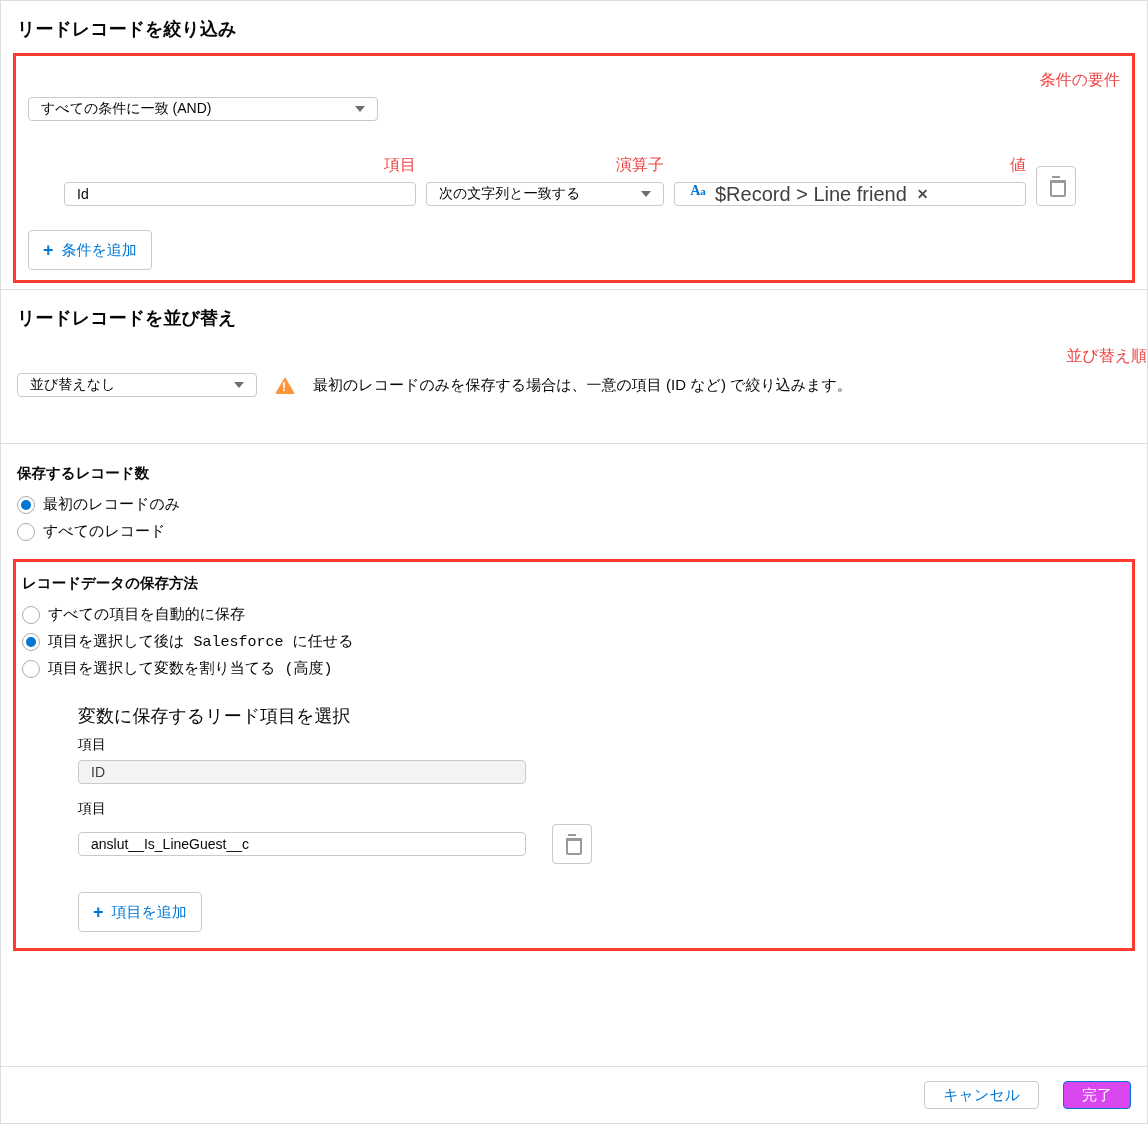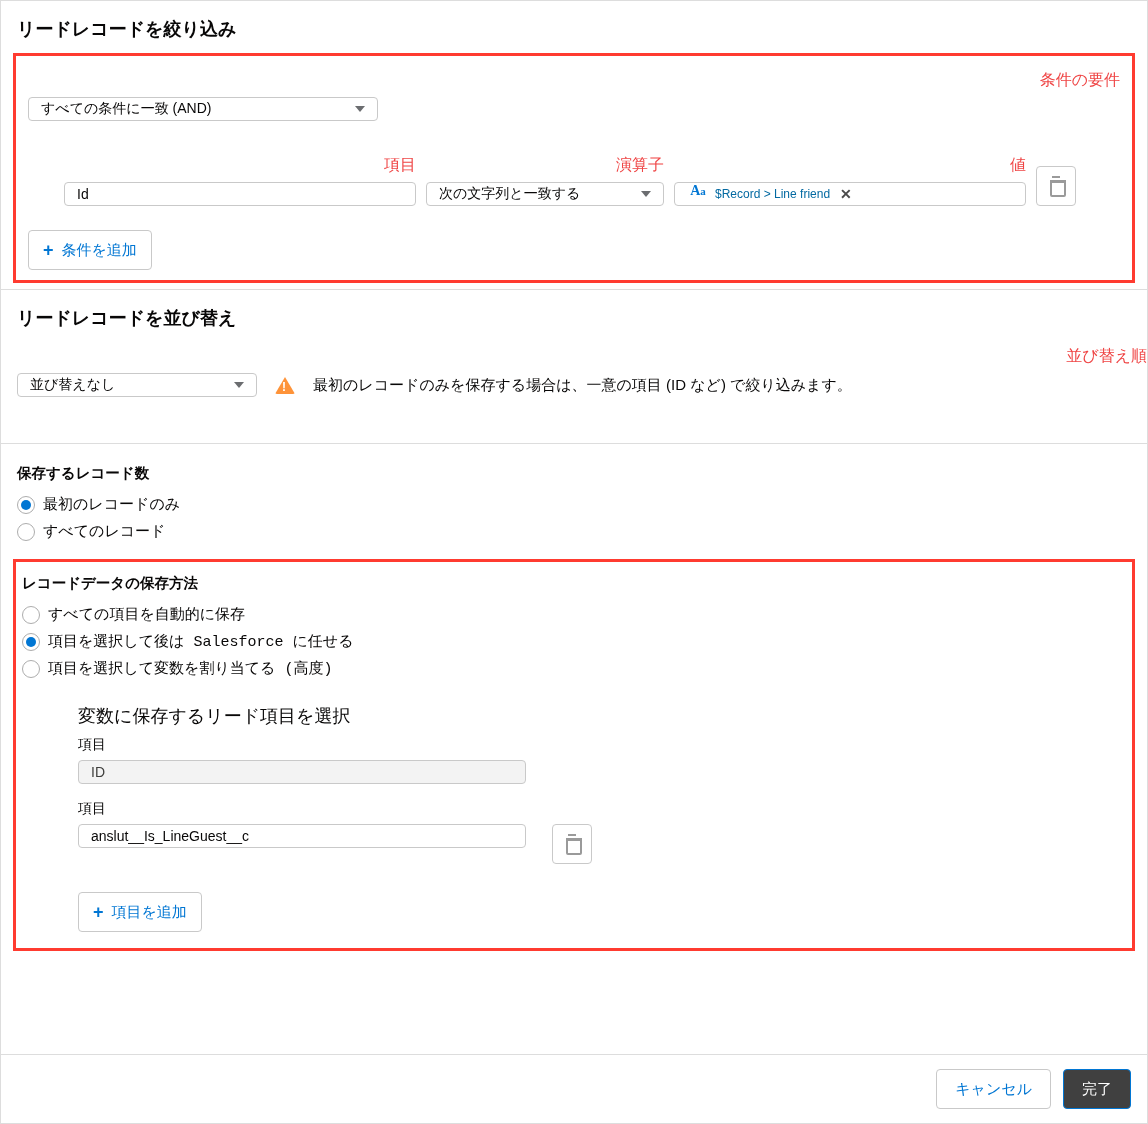--- a/index.html
+++ b/index.html
@@ -69,21 +69,21 @@
 }
 .pill-icon {
   width: 22px; height: 22px;
   background: #fff;
   display: inline-flex;
   align-items: baseline;
   justify-content: center;
   font-weight: 700;
   color: #0176d3;
 }
-.pill-text { color: #0369a1; font-size: 12px; }
+.pill-text { color: #404040; font-size: 20px; }
 .pill-x { color: #4a4a4a; font-size: 14px; cursor: pointer; padding: 2px 4px; font-weight: 600; }
 .icon-btn {
   width: 40px; height: 40px;
   border: 1px solid #c9c9c9;
   border-radius: 4px;
   background: #fff;
   display: inline-flex;
   align-items: center; justify-content: center;
 }
 .trash {
@@ -164,40 +164,41 @@
 .subsection-header {
   font-size: 18px; font-weight: 400;
   padding: 22px 0 8px 62px;
 }
 .field-col { padding: 0 0 8px 62px; }
 .field-label { font-size: 14px; color: #080707; padding-bottom: 6px; }
 .readonly-input {
   background: #f3f3f3;
   color: #3e3e3c;
 }
-.field-row { display: flex; align-items: flex-start; gap: 26px; }
+.field-row { display: flex; align-items: center; gap: 26px; }
 .footer {
   position: absolute; bottom: 0; left: 0; right: 0;
   border-top: 1px solid #ddd;
   padding: 14px 16px;
   display: flex; justify-content: flex-end; gap: 12px;
   background: #fff;
 }
 .btn {
-  height: 40px;
+  height: 28px;
   border-radius: 4px;
   font-size: 15px;
   padding: 0 18px;
   cursor: pointer;
   border: 1px solid #c9c9c9;
   background: #fff;
   color: #0176d3;
+  margin-left: 12px;
 }
 .btn.primary {
-  background: #404040;
+  background: #d946ef;
   border-color: #0176d3;
   color: #fff;
 }
 .icon-Aa {
   font-family: Georgia, serif;
 }
 .icon-Aa .big { font-size: 14px; font-weight: 700; }
 .icon-Aa .small { font-size: 11px; }
 </style>
 </head>

